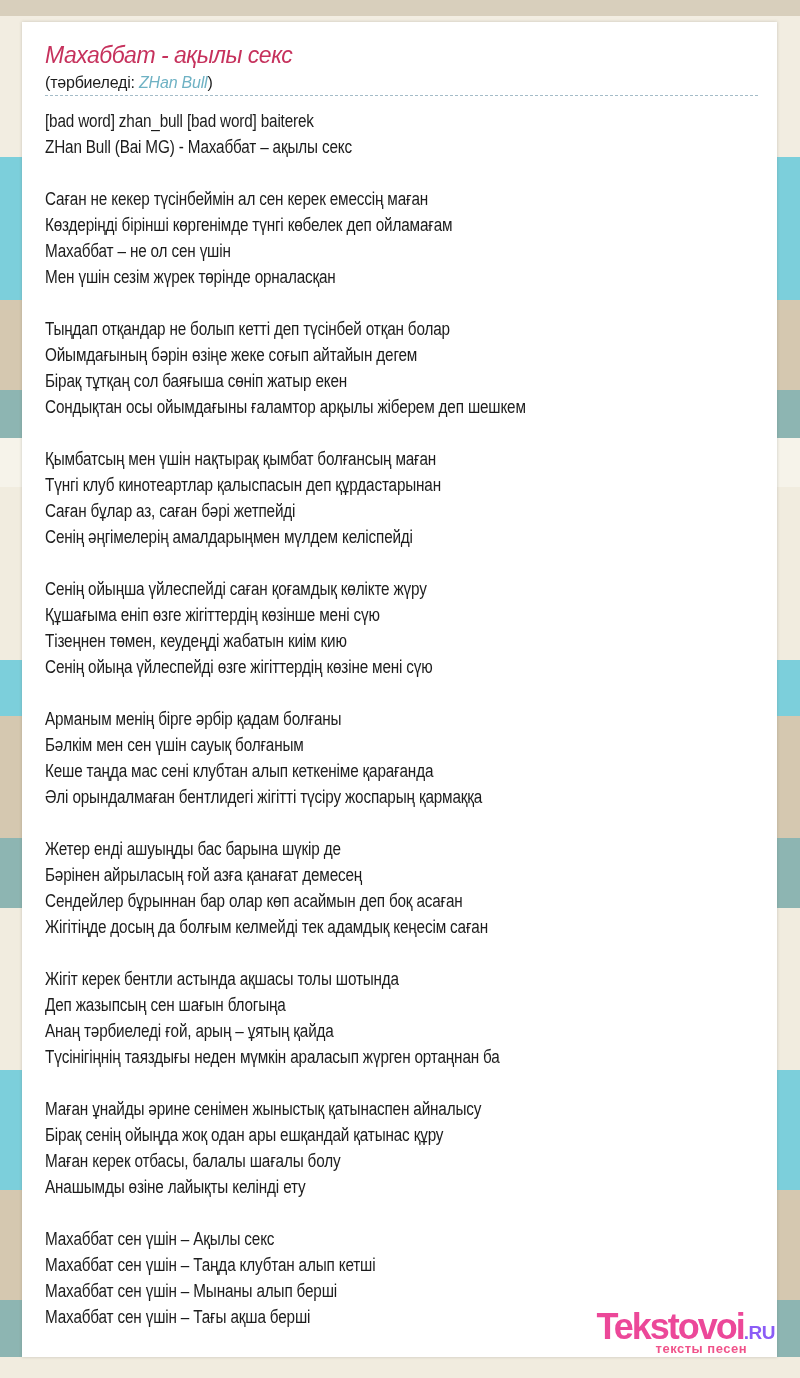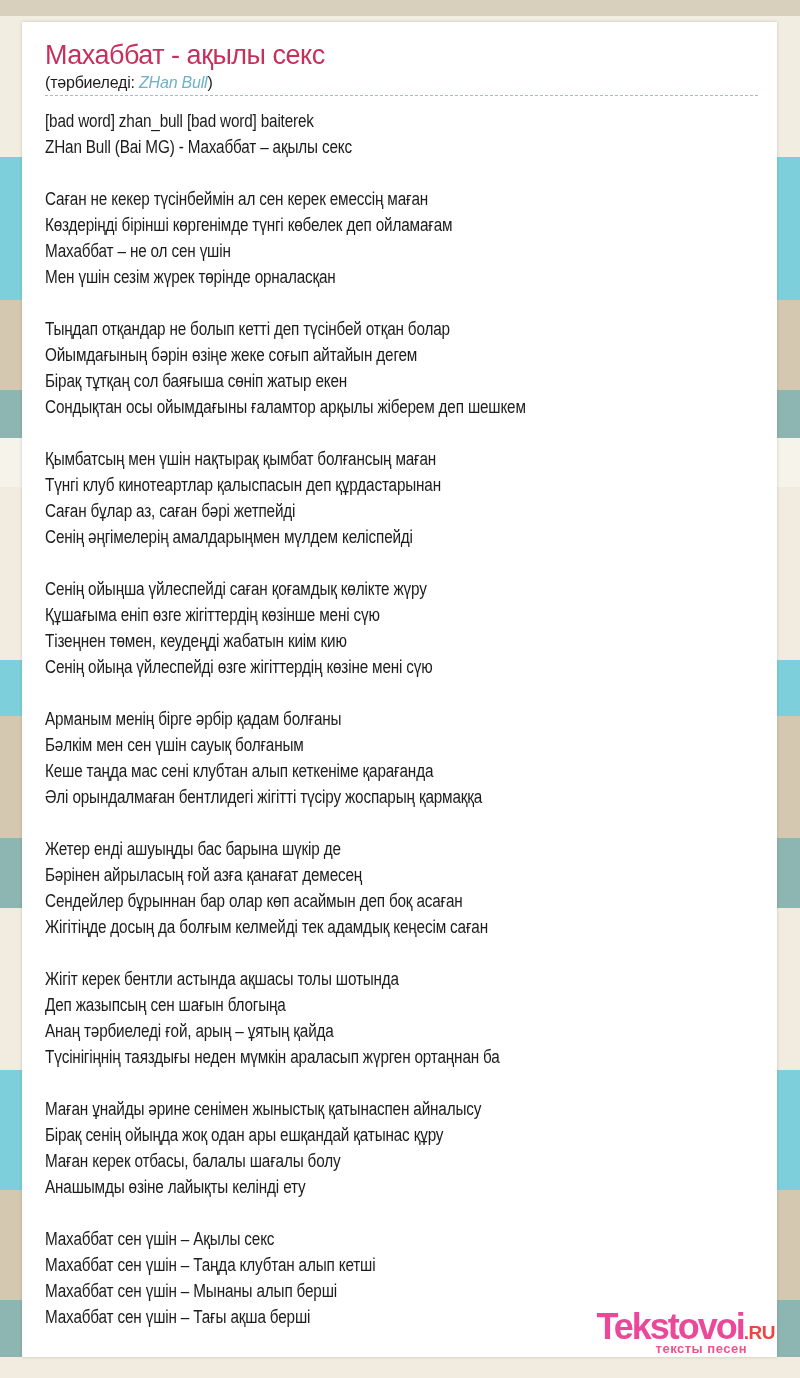--- a/index.html
+++ b/index.html
@@ -38,25 +38,26 @@
     top: 22px;
     width: 755px;
     height: 1335px;
     background: #ffffff;
     box-shadow: 0 0 3px rgba(80,80,70,0.25);
     padding: 19px 0 0 23px;
     box-sizing: border-box;
   }
   .title {
     margin: 0;
-    font-size: 27px;
+    font-size: 23px;
     font-weight: normal;
     letter-spacing: -0.5px;
     line-height: 28px;
     color: #c6315c;
+    font-style: italic;
   }
   .artist-line {
     margin-top: 5px;
     font-size: 16px;
     line-height: 18px;
     color: #1c1c1c;
     letter-spacing: -0.2px;
   }
   .artist-link {
     color: #6fb2c4;
@@ -95,21 +96,21 @@
   .logo-main {
     font-size: 36px;
     font-weight: bold;
     letter-spacing: -2px;
     color: #ec4899;
   }
   .logo-ru {
     font-size: 19px;
     font-weight: bold;
     letter-spacing: -0.5px;
-    color: #ef4444;
+    color: #8b5cf6;
   }
   .logo-sub {
     margin-top: -3px;
     padding-right: 28px;
     font-size: 13px;
     font-weight: bold;
     letter-spacing: 0.5px;
     color: #f0538a;
   }
 </style>

